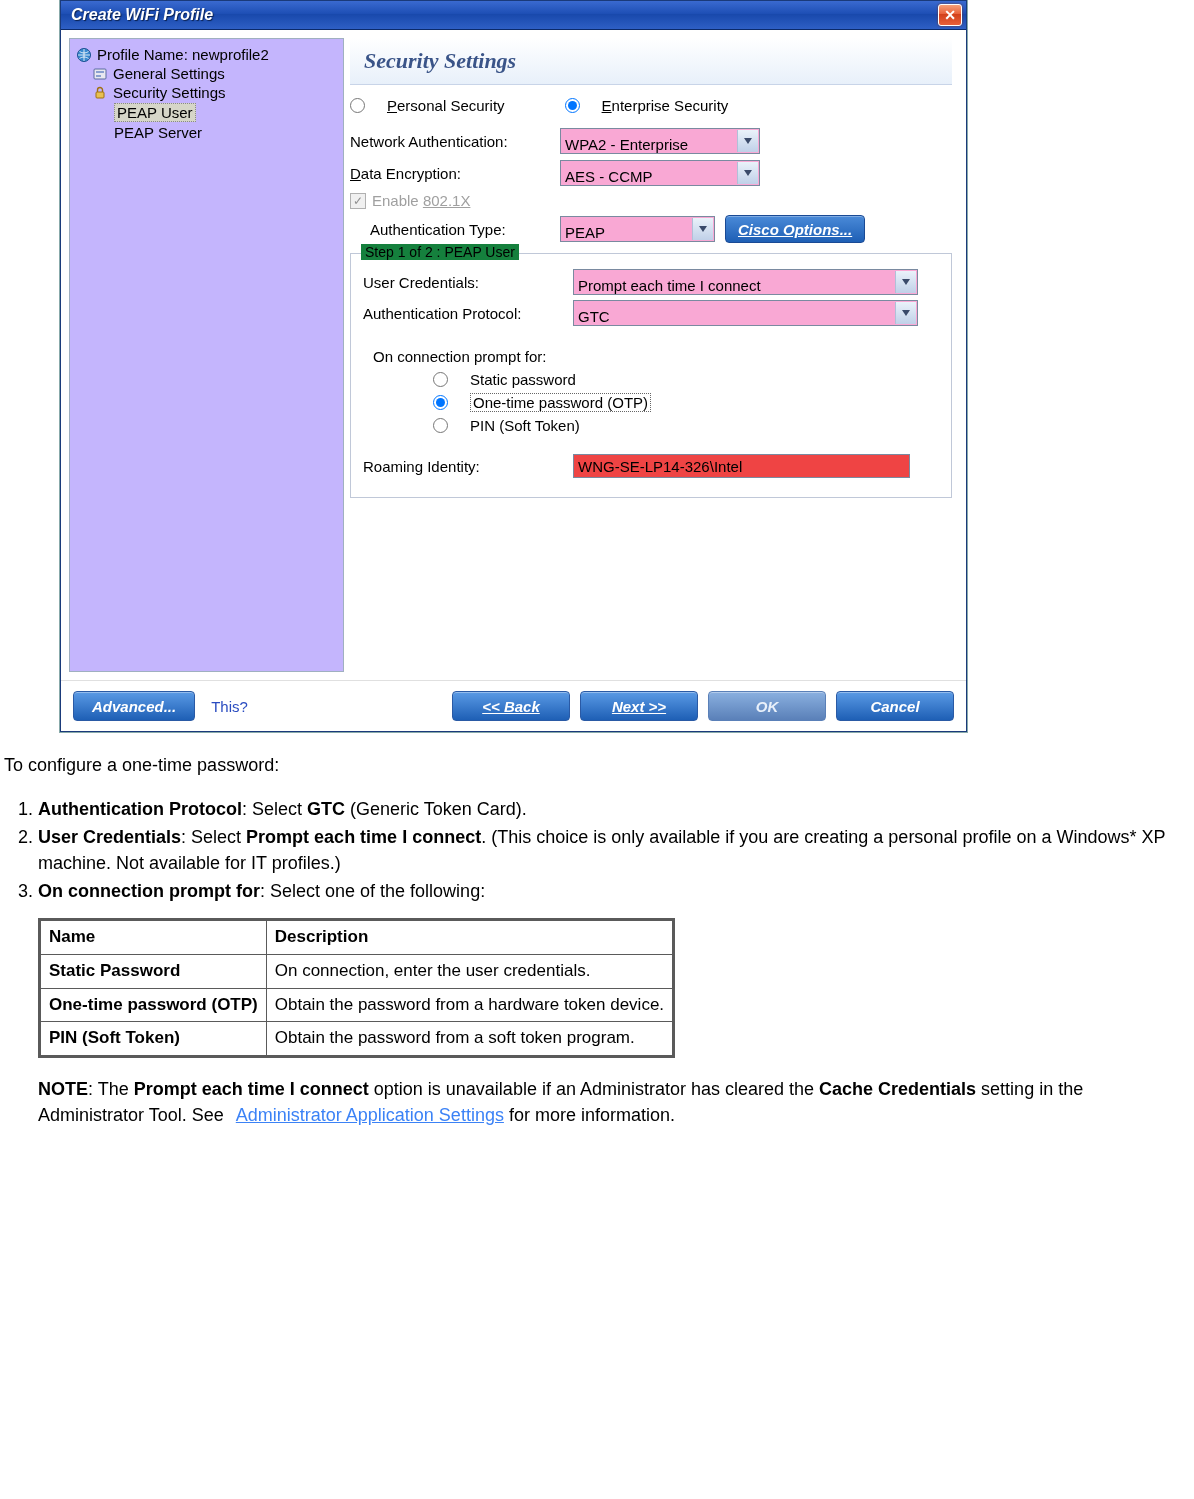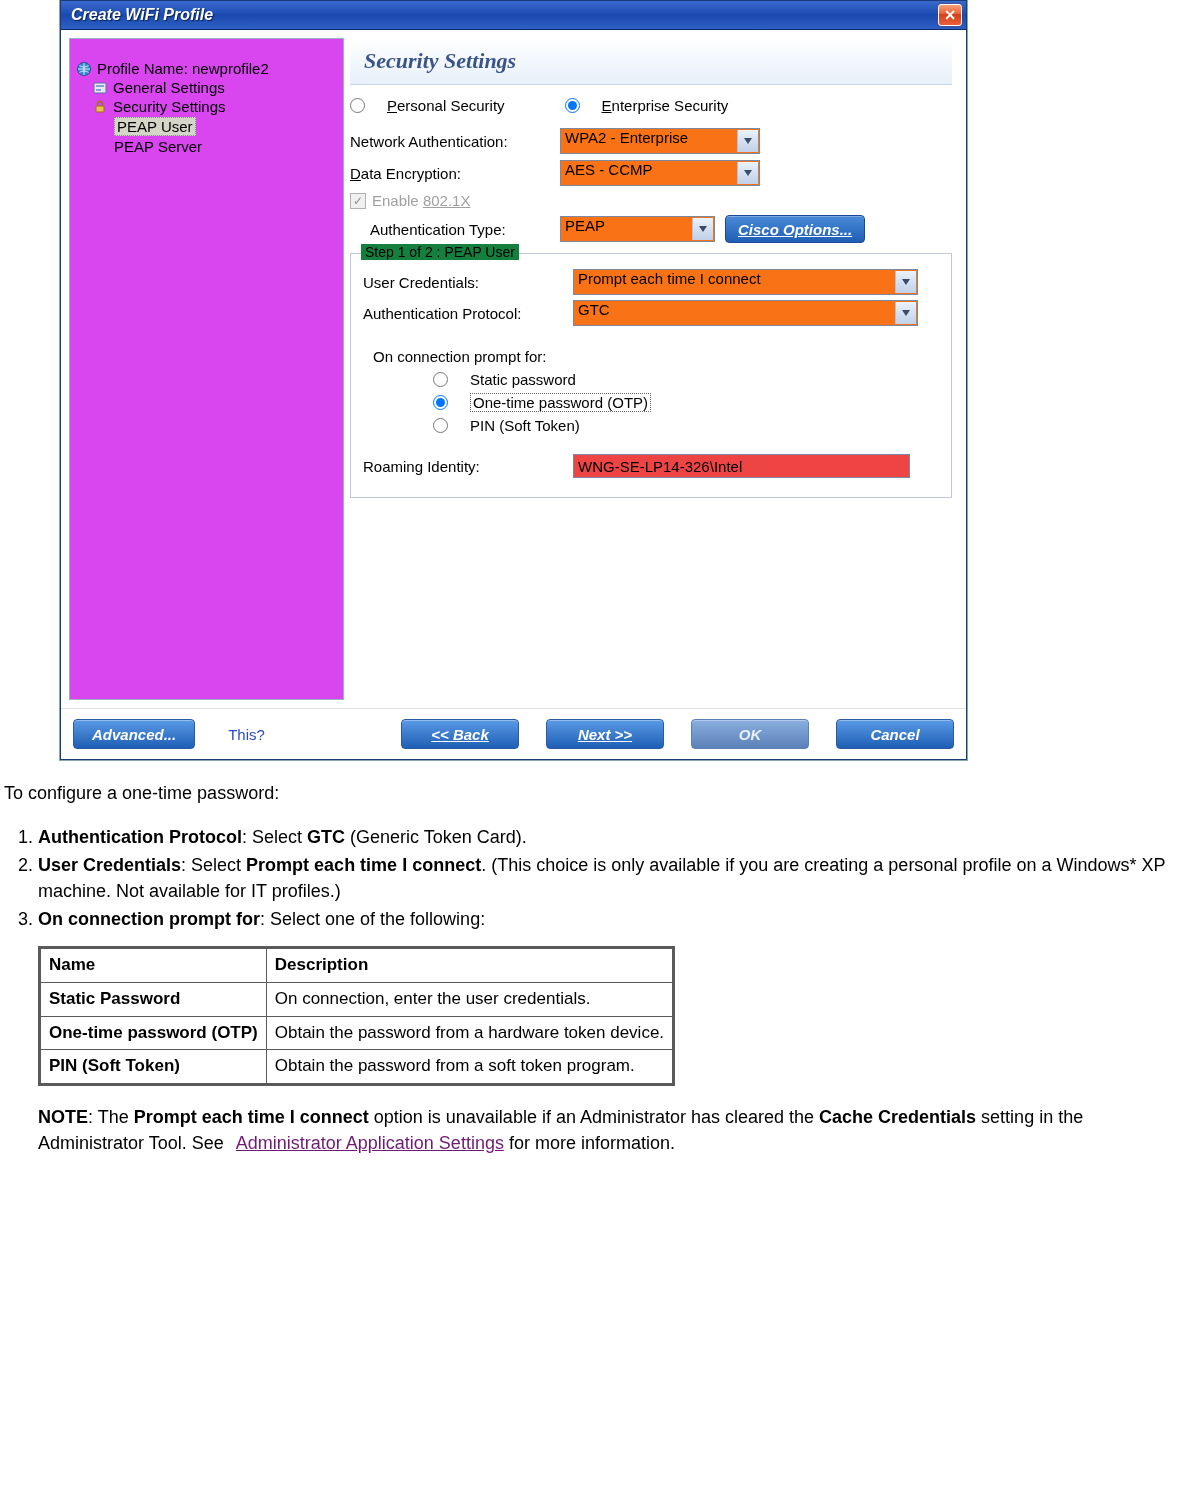--- a/index.html
+++ b/index.html
@@ -2,67 +2,67 @@
 <html><head>
 <meta charset="utf-8">
 <style>
 body { margin:0; padding:0; font-family:"Tahoma",Verdana,Arial,sans-serif; font-size:15px; background:#fff; color:#000; width:1194px; }
 .page { padding:0 0 20px 0; }
 .dialog-wrap { margin:0 0 20px 60px; width:905px; border:1px solid #1a3a7a; background:#fff; box-shadow:0 0 0 1px #8aa; }
 .titlebar { height:28px; background:linear-gradient(to bottom,#3a6ad0 0%,#1e4fb5 45%,#1848ab 46%,#2e5fc5 100%); display:flex; align-items:center; padding:0 4px; border-bottom:1px solid #0b2a6a; }
 .titlebar-title { color:#fff; font-weight:bold; font-style:italic; font-size:16px; margin-left:6px; flex:1; text-shadow:1px 1px 1px #0a2050; }
 .close-btn { width:22px; height:20px; background:linear-gradient(to bottom,#f7a078 0%,#e8603a 45%,#d2401a 46%,#e8603a 100%); border:1px solid #fff; border-radius:3px; display:flex; align-items:center; justify-content:center; color:#fff; font-weight:bold; font-size:14px; box-shadow:0 0 2px #803010; }
 .dialog-body { display:flex; padding:8px; background:#fff; }
-.tree { width:265px; min-height:620px; border:1px solid #a0b0c0; background:#d946ef; padding:20px 4px; font-size:15px; }
+.tree { width:265px; min-height:620px; border:1px solid #a0b0c0; background:#c4b5fd; padding:6px 4px; font-size:15px; }
 .tree-row { display:flex; align-items:center; gap:5px; padding:1px 2px; white-space:nowrap; }
 .tree-indent1 { padding-left:18px; }
 .tree-indent2 { padding-left:40px; }
 .tree-sel { background:#d6d6c8; border:1px dotted #888; padding:0 2px; }
 .icon { width:16px; height:16px; display:inline-block; }
 .right-pane { flex:1; padding:0 6px; font-size:15px; }
 .header-band { background:linear-gradient(to bottom,#ffffff,#e8f0fa); padding:10px 14px; border-bottom:1px solid #c8d4e8; margin-bottom:12px; }
 .header-band-title { font-family:Georgia,serif; font-style:italic; font-weight:bold; font-size:22px; color:#3a5488; }
 .row { display:flex; align-items:center; margin:6px 0; }
 .radio-row { display:flex; gap:60px; margin:6px 0 14px 0; }
 .radio-opt { display:flex; align-items:center; gap:22px; }
 .radio-opt u { text-decoration:underline; }
 .label-col { width:210px; }
-.select-box { border:1px solid #7a8aa0; background:#f97316; height:24px; display:flex; align-items:flex-start; padding:0 4px; position:relative; }
+.select-box { border:1px solid #7a8aa0; background:#f9a8d4; height:24px; display:flex; align-items:flex-end; padding:0 4px; position:relative; }
 .select-arrow { position:absolute; right:1px; top:1px; bottom:1px; width:20px; background:linear-gradient(to bottom,#eaf2fa,#c0d0e8); border-left:1px solid #b0c0d8; display:flex; align-items:center; justify-content:center; }
 .select-arrow svg { width:8px; height:6px; }
 .sel1 { width:190px; }
 .sel2 { width:145px; }
 .sel3 { width:335px; }
 .input-box { border:1px solid #7a8aa0; height:22px; padding:0 4px; display:flex; align-items:center; background:#ef4444; }
 .cisco-btn { margin-left:10px; height:26px; padding:0 12px; background:linear-gradient(to bottom,#4a8ad8,#1e5fb5); color:#fff; border:1px solid #1a4a95; border-radius:4px; font-style:italic; font-weight:bold; text-decoration:underline; display:flex; align-items:center; box-shadow:inset 0 1px 0 rgba(255,255,255,.3); font-size:15px; }
 .disabled-text { color:#a0a0a0; }
 .checkbox-dis { width:14px; height:14px; border:1px solid #b0b0b0; background:#f0f0f0; display:inline-flex; align-items:center; justify-content:center; margin-right:6px; color:#909090; font-size:12px; }
 .fieldset { border:1px solid #c0c8d8; margin-top:10px; padding:10px 12px 14px 12px; position:relative; }
 .fieldset-legend { position:absolute; top:-10px; left:10px; background:#15803d; padding:0 4px; font-size:14px; }
 .inset-row { display:flex; align-items:center; margin:5px 0; }
 .inset-label { width:210px; }
 .prompt-block { margin:22px 0 10px 10px; }
 .prompt-options { margin:6px 0 0 60px; }
 .prompt-options .radio-opt { margin:5px 0; }
 .dotted-focus { border:1px dotted #666; padding:0 2px; }
-.button-bar { display:flex; align-items:center; gap:27px; padding:10px 12px; border-top:1px solid #e0e0e0; }
+.button-bar { display:flex; align-items:center; gap:10px; padding:10px 12px; border-top:1px solid #e0e0e0; }
 .xp-btn { height:28px; padding:0 18px; border-radius:4px; border:1px solid #2a5aa5; color:#fff; font-style:italic; font-weight:bold; display:flex; align-items:center; justify-content:center; min-width:80px; font-size:15px; box-shadow:inset 0 1px 0 rgba(255,255,255,.35); }
 .xp-btn.primary { background:linear-gradient(to bottom,#5a9ae5,#1e5fb5); }
 .xp-btn.dim { background:linear-gradient(to bottom,#8ab0e0,#5a80b8); border-color:#5a80b8; color:#e8f0fa; }
 .help-link { color:#2a4cc0; margin-left:6px; font-size:15px; }
 .spacer { flex:1; }
 .instructions { padding:0 4px; font-family:Verdana,Arial,sans-serif; font-size:18px; line-height:1.45; }
 .instructions ol { margin:14px 0 14px 34px; padding:0; }
 .instructions li { margin:2px 0; }
 .instructions b { font-weight:bold; }
 .doc-table { border:3px solid #5a5a5a; border-collapse:collapse; margin:14px 0 18px 34px; font-size:17px; }
 .doc-table th, .doc-table td { border:1px solid #5a5a5a; padding:4px 8px; text-align:left; vertical-align:top; }
 .doc-table th { font-weight:bold; }
 .note-block { margin:0 0 0 34px; font-size:18px; }
-.note-block a { color:#701a75; text-decoration:underline;margin-left:7px; }
+.note-block a { color:#3b82f6; text-decoration:underline;margin-left:7px; }
 input[type=radio]{ width:15px; height:15px; margin:0; }
 </style>
 </head>
 <body>
 
 <div class="page">
 <div class="dialog-wrap">
   <div class="titlebar">
     <span class="titlebar-title">Create WiFi Profile</span>
     <div class="close-btn">✕</div>

